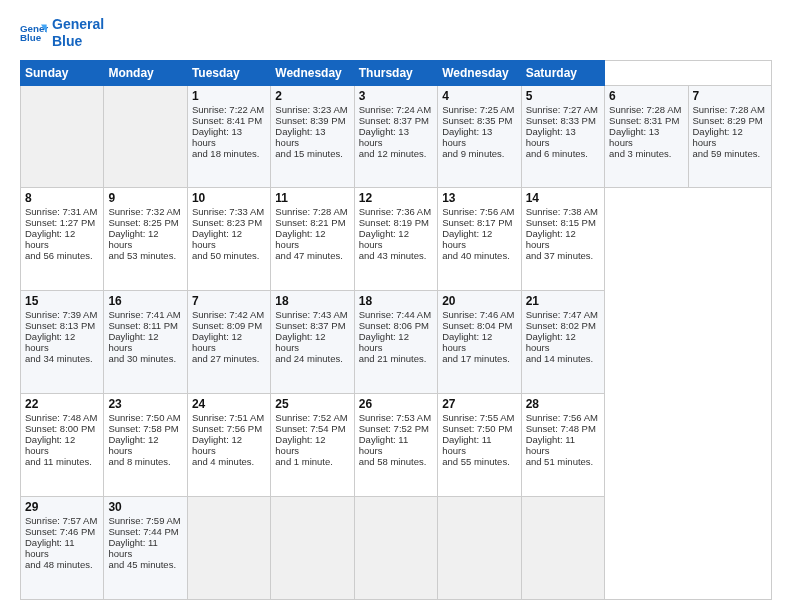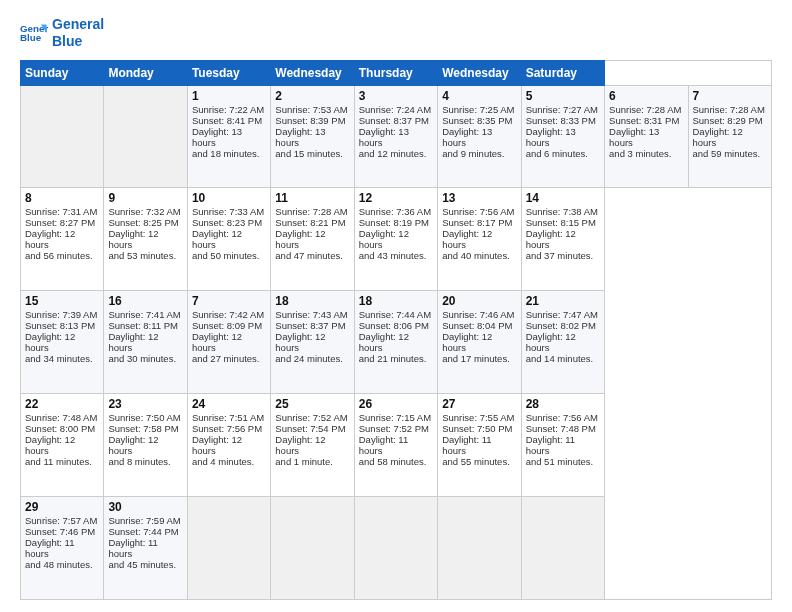--- a/index.html
+++ b/index.html
@@ -128,21 +128,21 @@
           <td class="empty-cell"></td>
           <td>
             <span class="day-num">1</span>
             <div>Sunrise: 7:22 AM</div>
             <div>Sunset: 8:41 PM</div>
             <div>Daylight: 13 hours</div>
             <div>and 18 minutes.</div>
           </td>
           <td>
             <span class="day-num">2</span>
-            <div>Sunrise: 7:53 AM</div>
+            <div>Sunrise: 3:23 AM</div>
             <div>Sunset: 8:39 PM</div>
             <div>Daylight: 13 hours</div>
             <div>and 15 minutes.</div>
           </td>
           <td>
             <span class="day-num">3</span>
             <div>Sunrise: 7:24 AM</div>
             <div>Sunset: 8:37 PM</div>
             <div>Daylight: 13 hours</div>
             <div>and 12 minutes.</div>
@@ -173,21 +173,21 @@
             <div>Sunrise: 7:28 AM</div>
             <div>Sunset: 8:29 PM</div>
             <div>Daylight: 12 hours</div>
             <div>and 59 minutes.</div>
           </td>
         </tr>
         <tr>
           <td>
             <span class="day-num">8</span>
             <div>Sunrise: 7:31 AM</div>
-            <div>Sunset: 8:27 PM</div>
+            <div>Sunset: 1:27 PM</div>
             <div>Daylight: 12 hours</div>
             <div>and 56 minutes.</div>
           </td>
           <td>
             <span class="day-num">9</span>
             <div>Sunrise: 7:32 AM</div>
             <div>Sunset: 8:25 PM</div>
             <div>Daylight: 12 hours</div>
             <div>and 53 minutes.</div>
           </td>
@@ -302,21 +302,21 @@
           </td>
           <td>
             <span class="day-num">25</span>
             <div>Sunrise: 7:52 AM</div>
             <div>Sunset: 7:54 PM</div>
             <div>Daylight: 12 hours</div>
             <div>and 1 minute.</div>
           </td>
           <td>
             <span class="day-num">26</span>
-            <div>Sunrise: 7:15 AM</div>
+            <div>Sunrise: 7:53 AM</div>
             <div>Sunset: 7:52 PM</div>
             <div>Daylight: 11 hours</div>
             <div>and 58 minutes.</div>
           </td>
           <td>
             <span class="day-num">27</span>
             <div>Sunrise: 7:55 AM</div>
             <div>Sunset: 7:50 PM</div>
             <div>Daylight: 11 hours</div>
             <div>and 55 minutes.</div>

